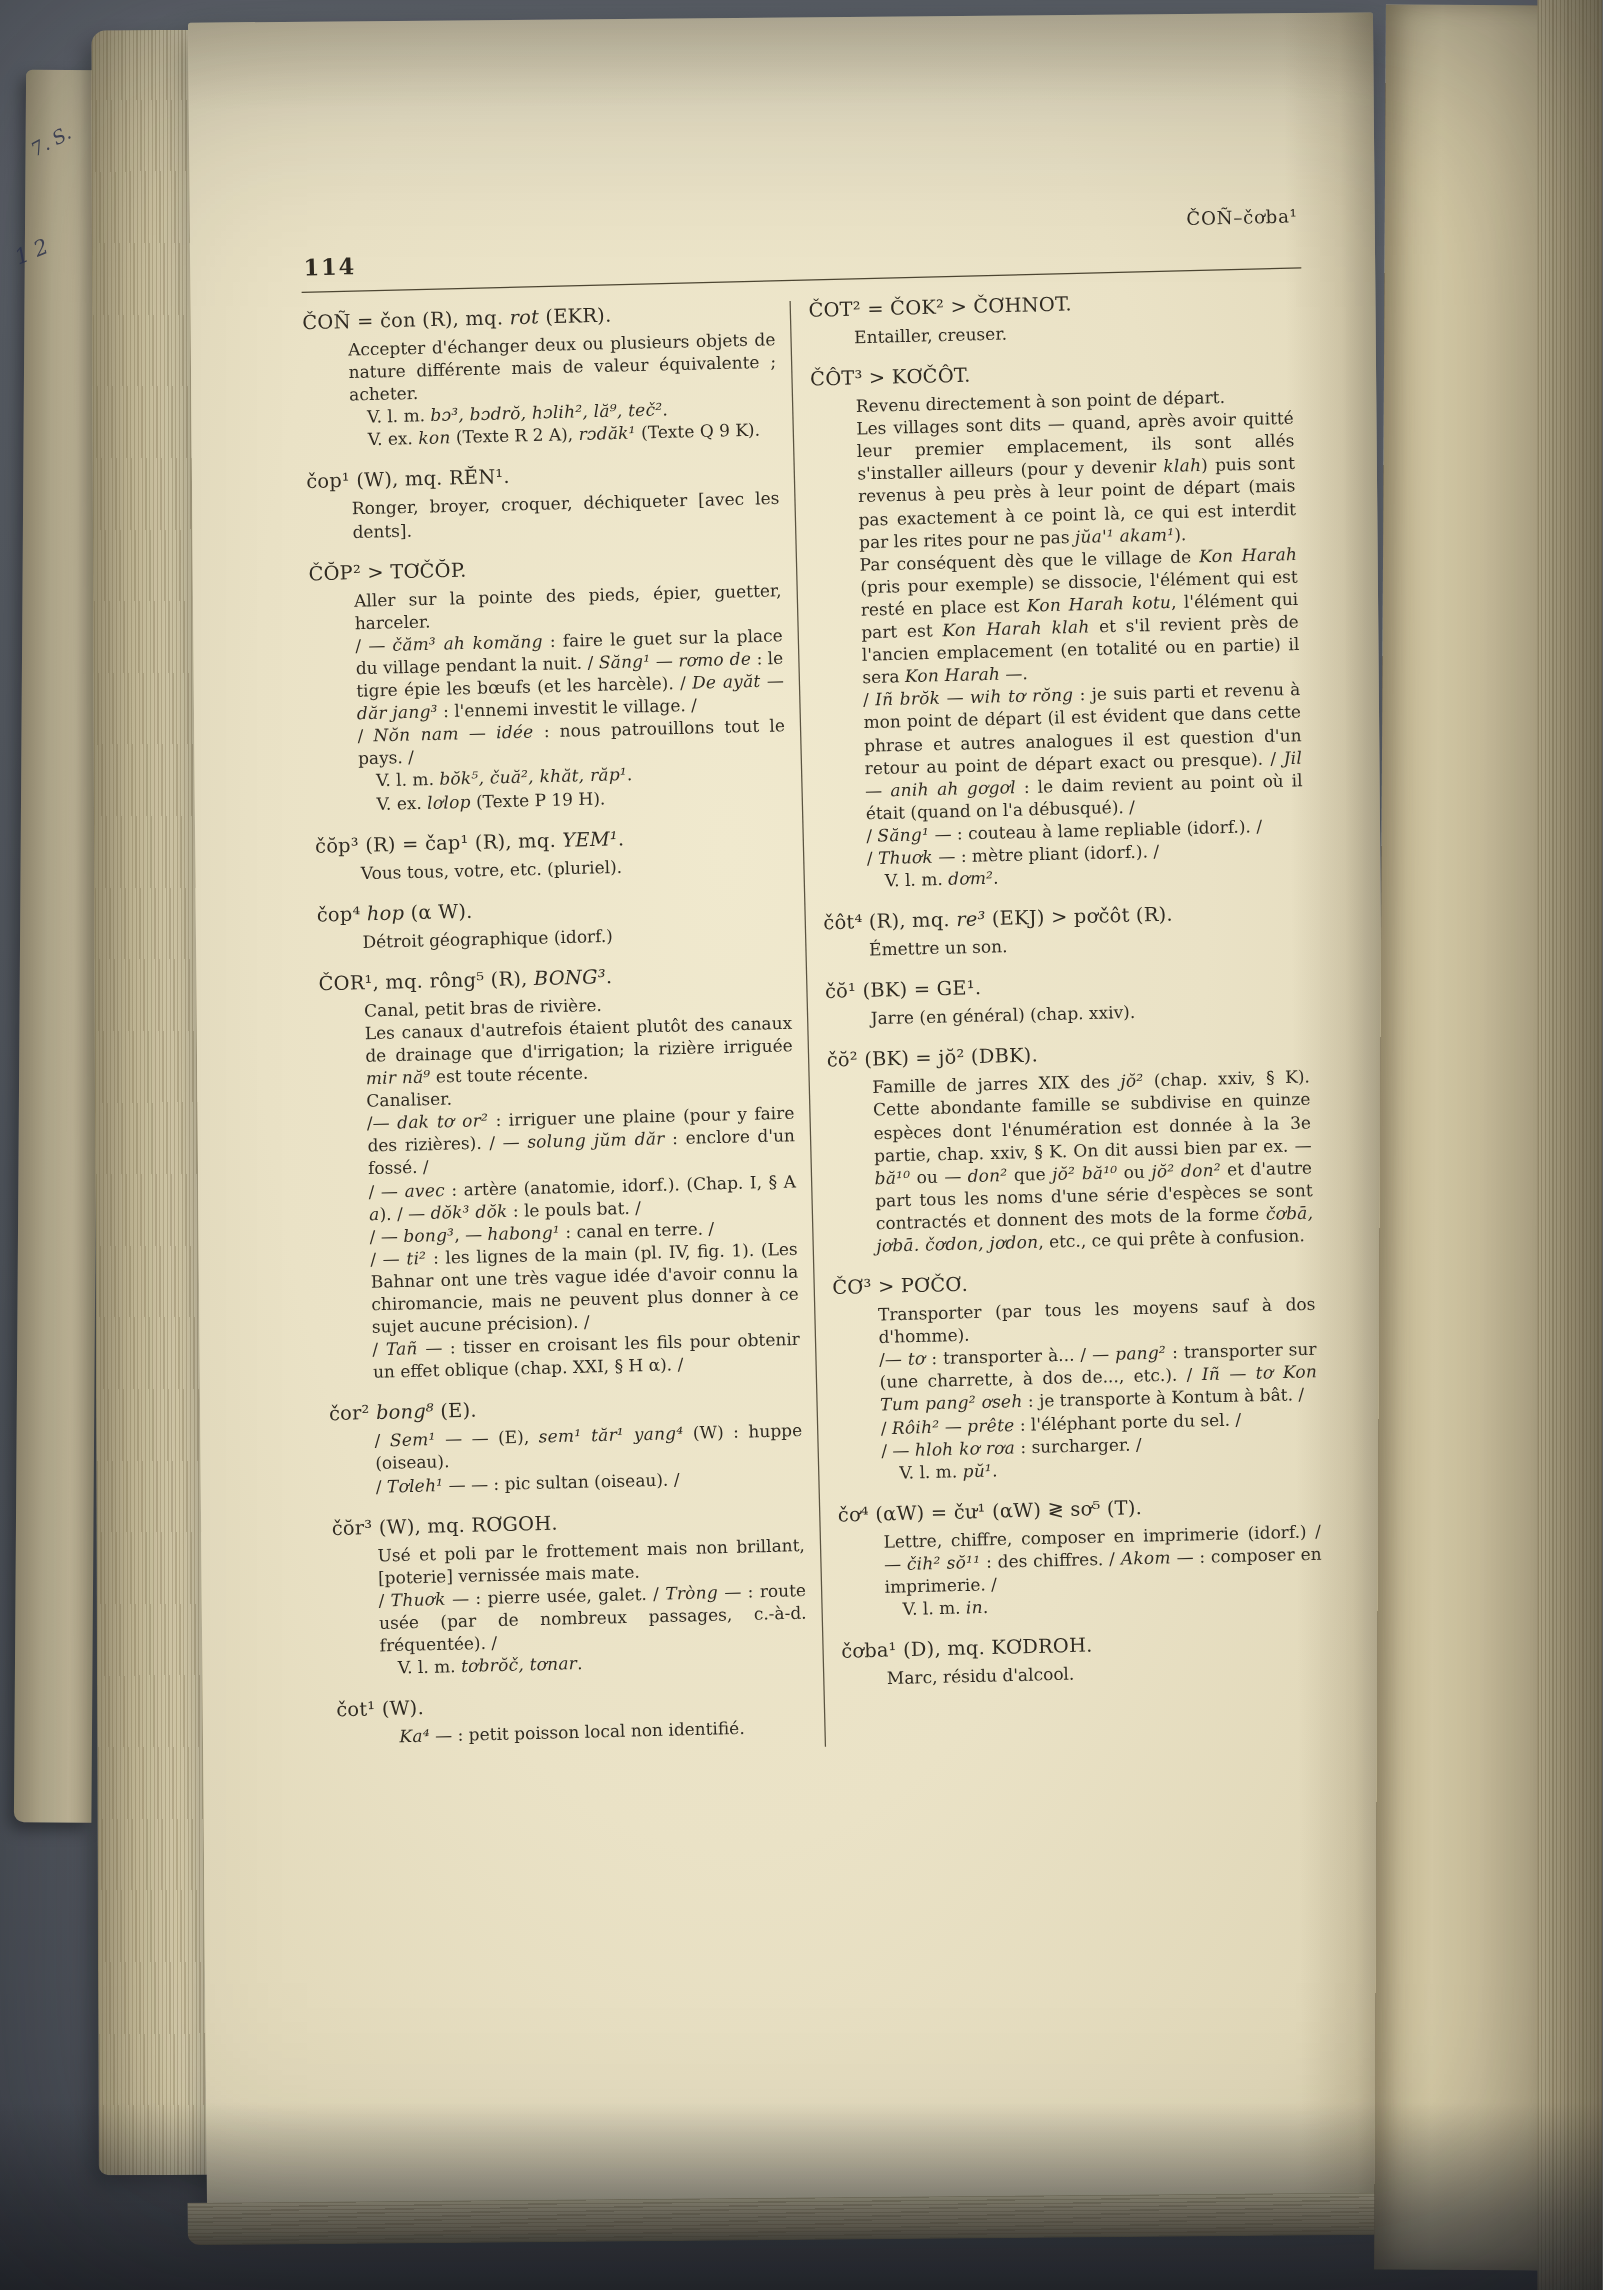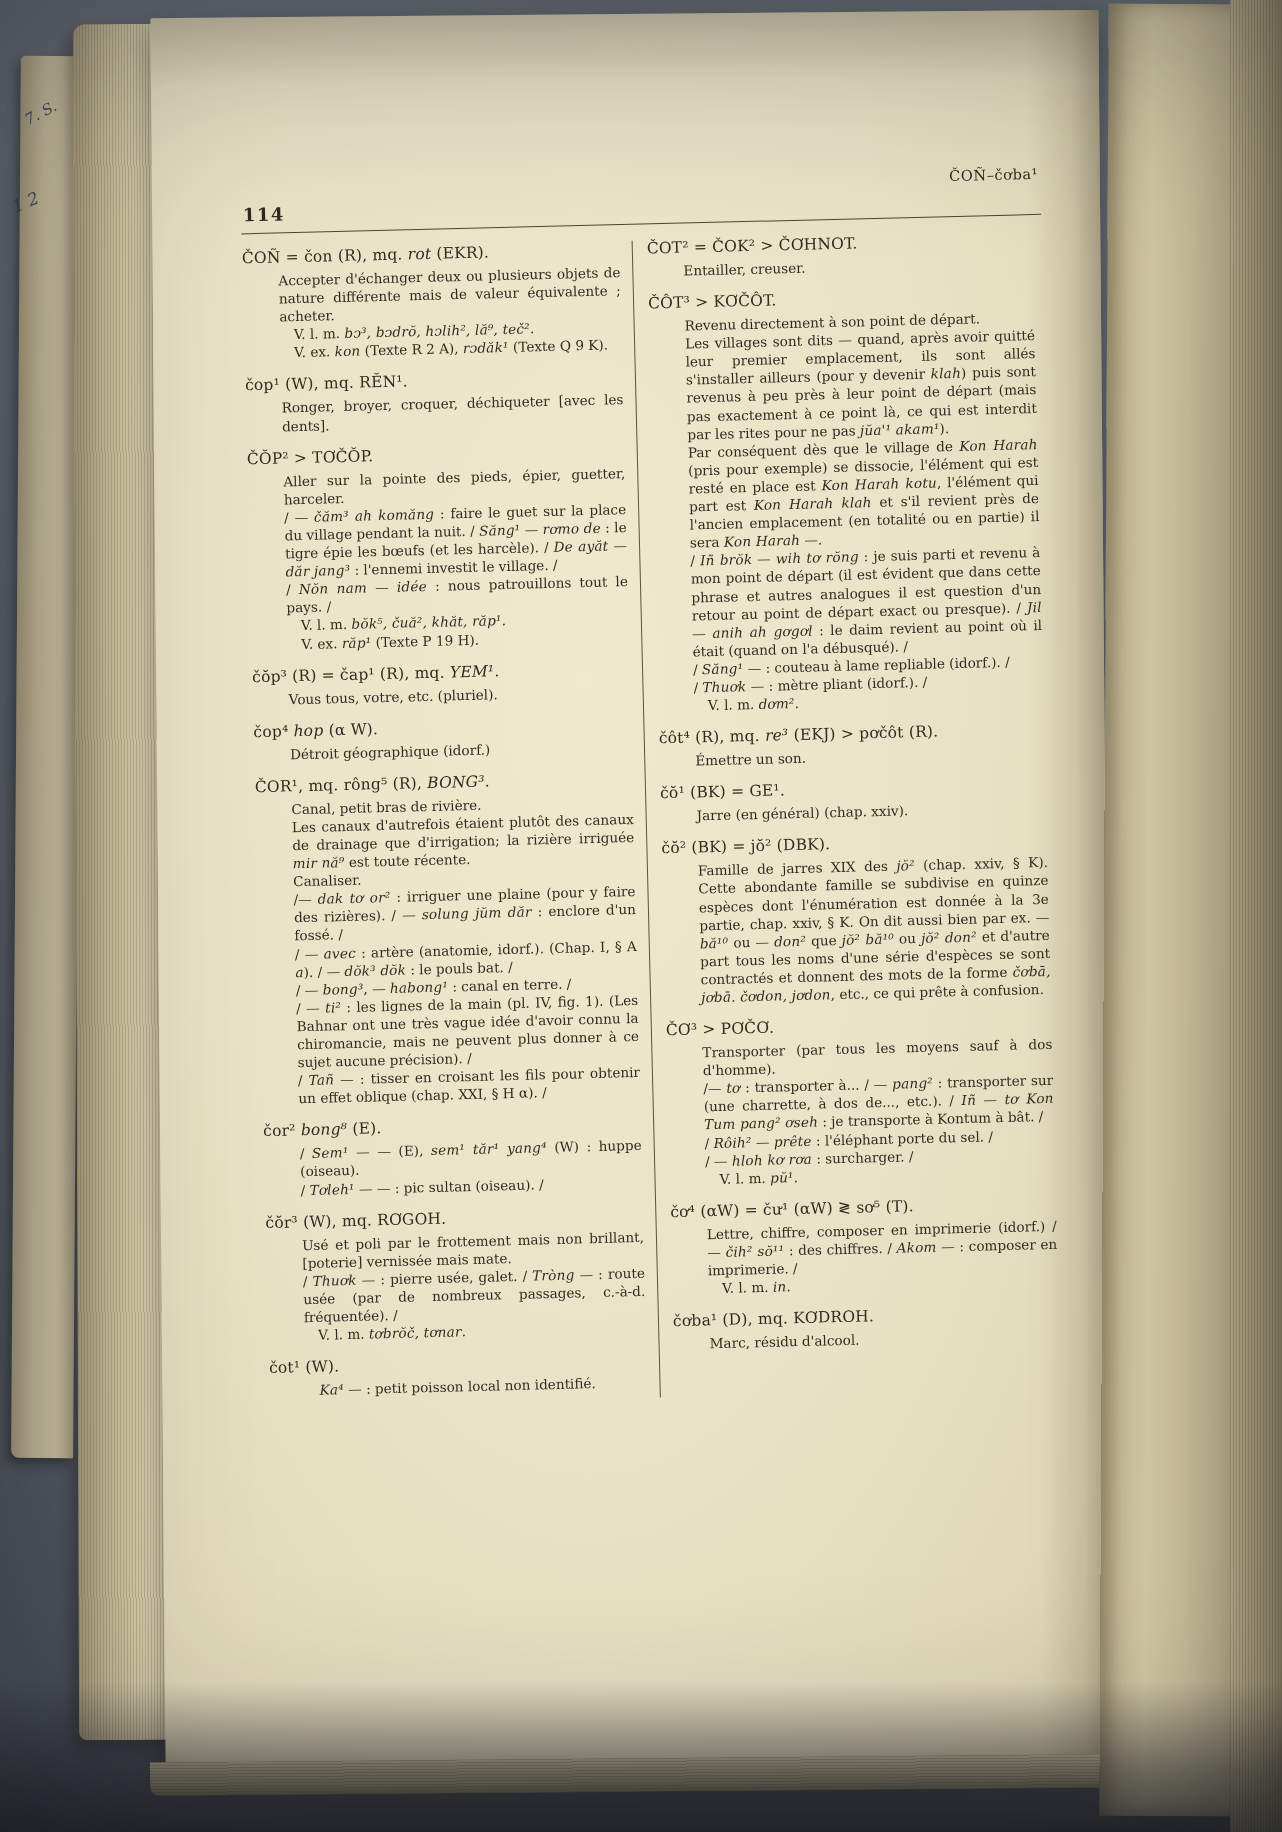--- a/index.html
+++ b/index.html
@@ -112,21 +112,21 @@
             <div class="entry">
               <div class="entry-head">čop¹ (W), mq. RĔN¹.</div>
               <p class="entry-p">Ronger, broyer, croquer, déchiqueter [avec les dents].</p>
             </div>
             <div class="entry">
               <div class="entry-head">ČŎP² &gt; TƠČŎP.</div>
               <p class="entry-p">Aller sur la pointe des pieds, épier, guetter, harceler.</p>
               <p class="entry-p">/ — <i>čăm³ ah komăng</i> : faire le guet sur la place du village pendant la nuit. / <i>Săng¹</i> — <i>rơmo de</i> : le tigre épie les bœufs (et les harcèle). / <i>De ayăt</i> — <i>dăr jang³</i> : l'ennemi investit le village. /</p>
               <p class="entry-p">/ <i>Nŏn nam</i> — <i>idée</i> : nous patrouillons tout le pays. /</p>
               <p class="entry-p deep">V. l. m. <i>bŏk⁵, čuă², khăt, răp¹</i>.</p>
-              <p class="entry-p deep">V. ex. <i>răp¹</i> (Texte P 19 H).</p>
+              <p class="entry-p deep">V. ex. <i>lơlop</i> (Texte P 19 H).</p>
             </div>
             <div class="entry">
               <div class="entry-head">čŏp³ (R) = čap¹ (R), mq. <i>YEM¹</i>.</div>
               <p class="entry-p">Vous tous, votre, etc. (pluriel).</p>
             </div>
             <div class="entry">
               <div class="entry-head">čop⁴ <i>hop</i> (α W).</div>
               <p class="entry-p">Détroit géographique (idorf.)</p>
             </div>
             <div class="entry">

